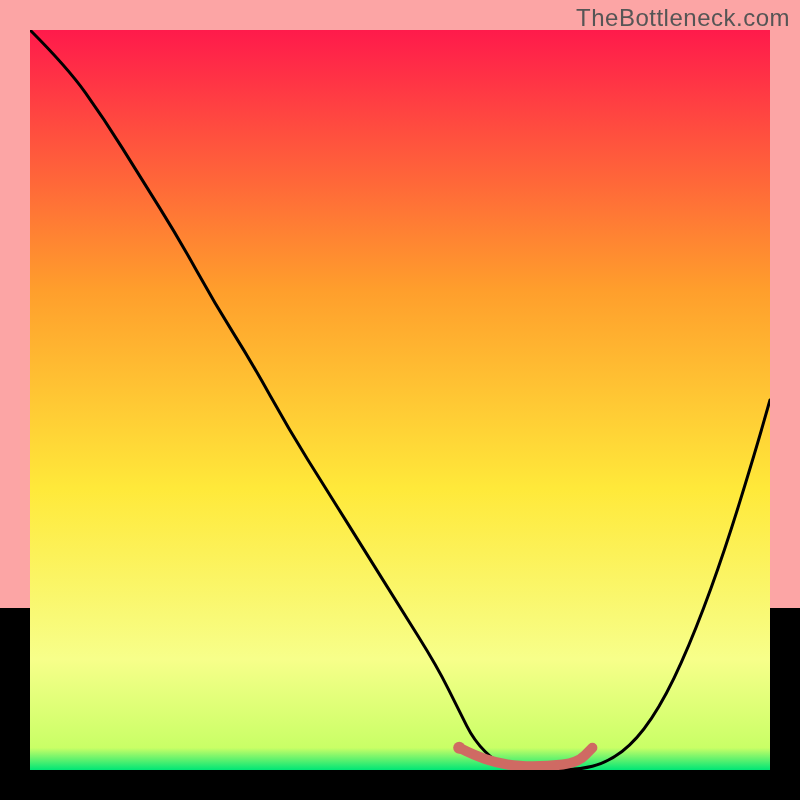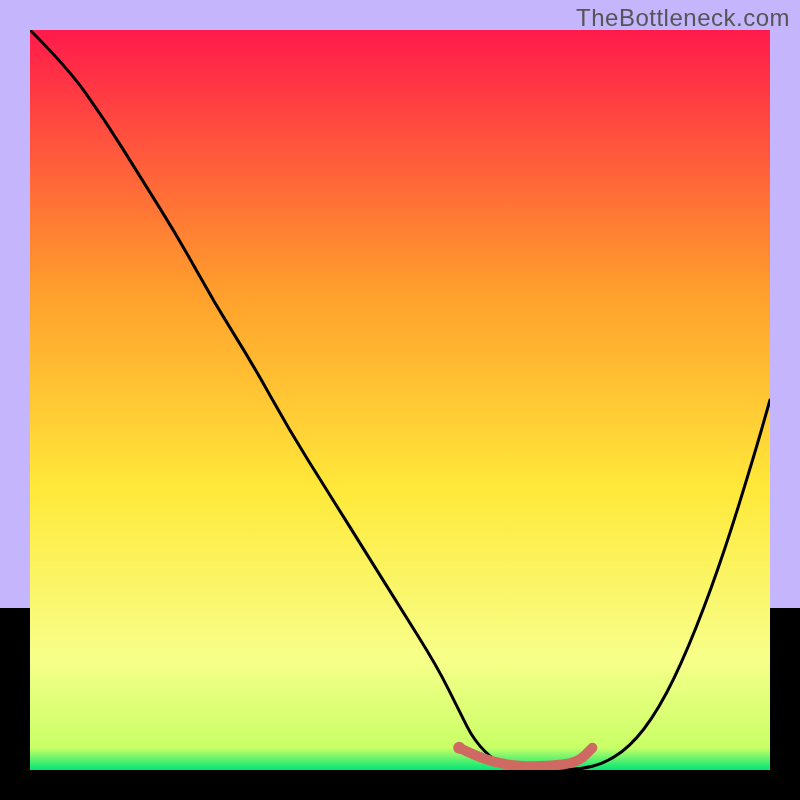--- a/index.html
+++ b/index.html
@@ -8,21 +8,21 @@
     width: 800px;
     height: 800px;
     background: #000;
     overflow: hidden;
     font-family: Arial, Helvetica, sans-serif;
   }
   .stage {
     position: relative;
     width: 800px;
     height: 608px;
-    background: #c4b5fd;
+    background: #fca5a5;
   }
   .watermark {
     position: absolute;
     top: 4px;
     right: 10px;
     color: #555;
     font-size: 24px;
     font-weight: 500;
     letter-spacing: 0.5px;
     z-index: 10;

